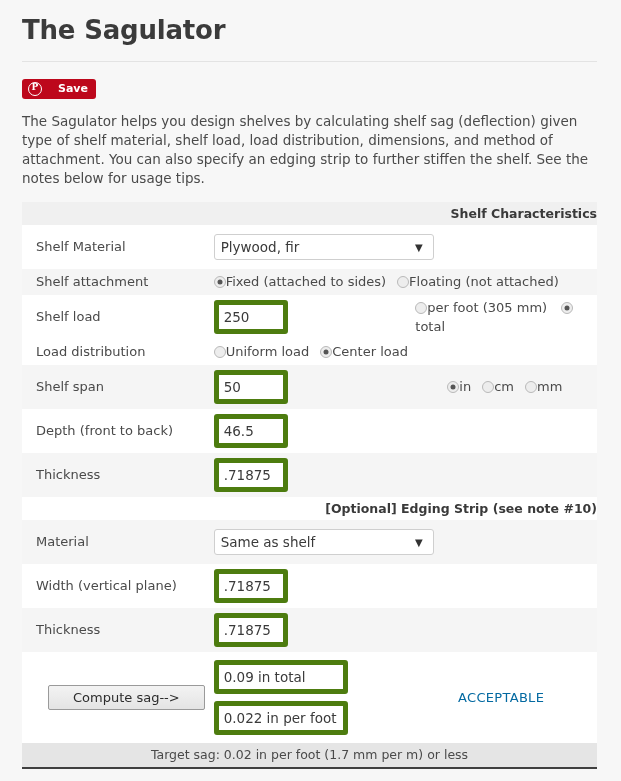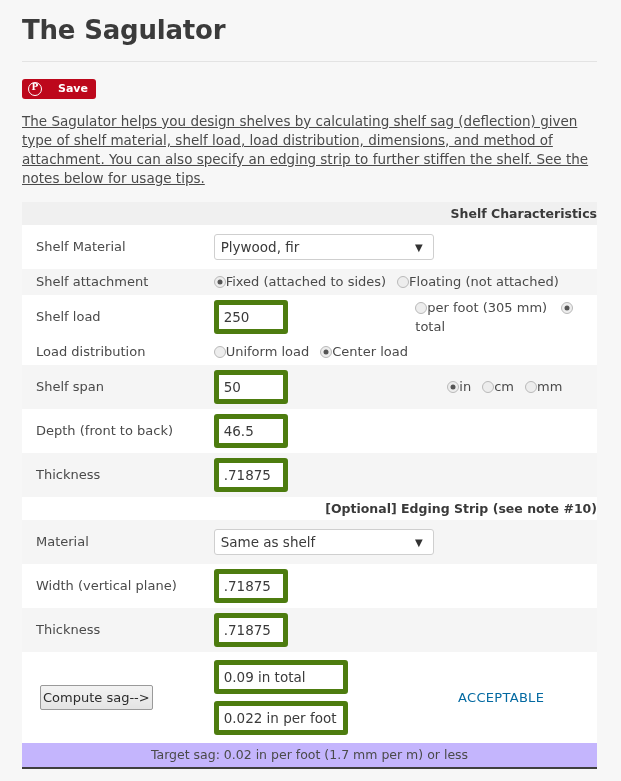--- a/index.html
+++ b/index.html
@@ -78,21 +78,20 @@
     line-height: 12px;
   }
 
   
   .intro {
     margin: 0;
     padding: 12px 24px 0 22px;
     font-size: 13.5px;
     line-height: 19px;
     color: #4a4a4a;
-    text-decoration: underline;
   }
 
   
   .form {
     margin: 14px 24px 0 22px;
     border-collapse: collapse;
     width: 575px;
     table-layout: fixed;
   }
   .form td, .form th {
@@ -200,37 +199,37 @@
   .rlab.last { margin-right: 0; }
 
   
   .compute-btn {
     font-family: "DejaVu Sans", "Liberation Sans", sans-serif;
     font-size: 13px;
     color: #2c2c2c;
     background: linear-gradient(#f3f3f3, #e4e4e4);
     border: 1px solid #9a9a9a;
     border-radius: 2px;
-    padding: 4px 2px;
+    padding: 4px 24px;
     cursor: pointer;
-    margin-left: 4px;
+    margin-left: 12px;
     white-space: nowrap;
   }
   .result-stack { display: flex; flex-direction: column; gap: 7px; padding: 8px 0; }
   .status {
     font-size: 13px;
     color: #0369a1;
     letter-spacing: 0.3px;
     text-align: center;
     padding-right: 42px;
   }
 
   
   .target-row td {
-    background: #c4b5fd;
+    background: #e5e5e5;
     text-align: center;
     font-size: 12.5px;
     color: #4a4a4a;
     padding: 4px 0 5px 0 !important;
   }
   .bottom-rule {
     margin: 0 24px 0 22px;
     height: 2px;
     background: #3f3f3f;
   }

